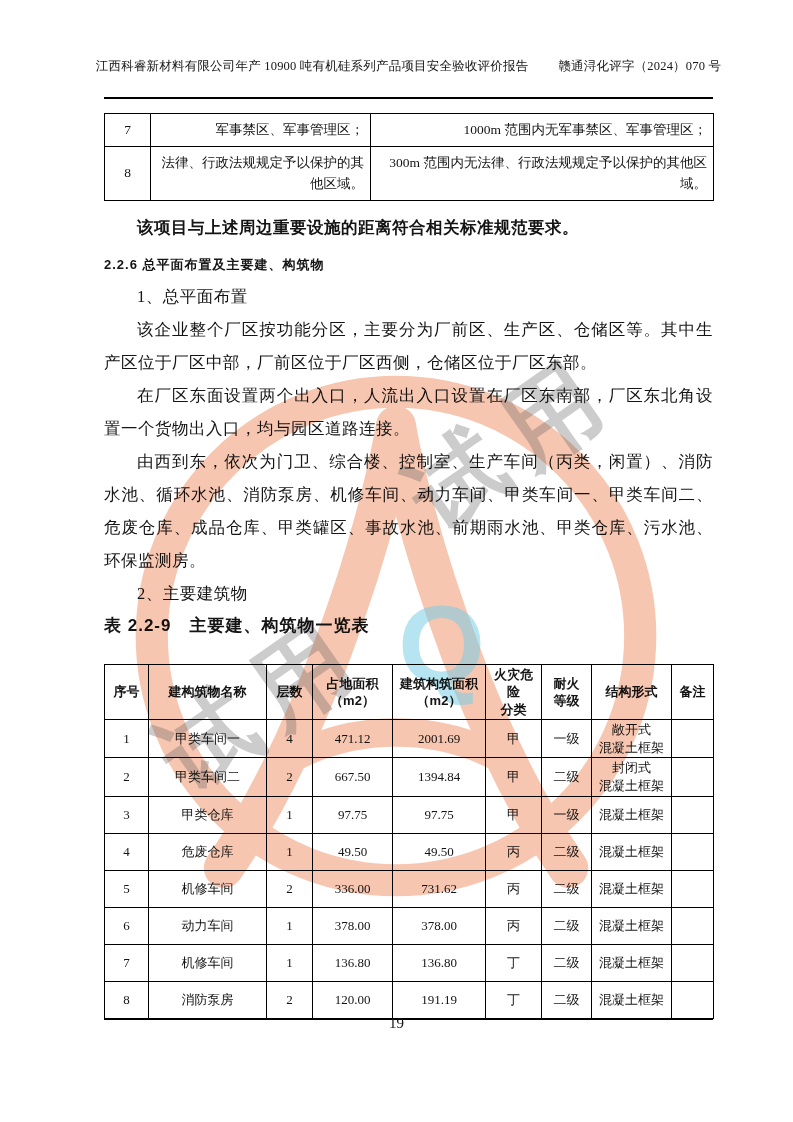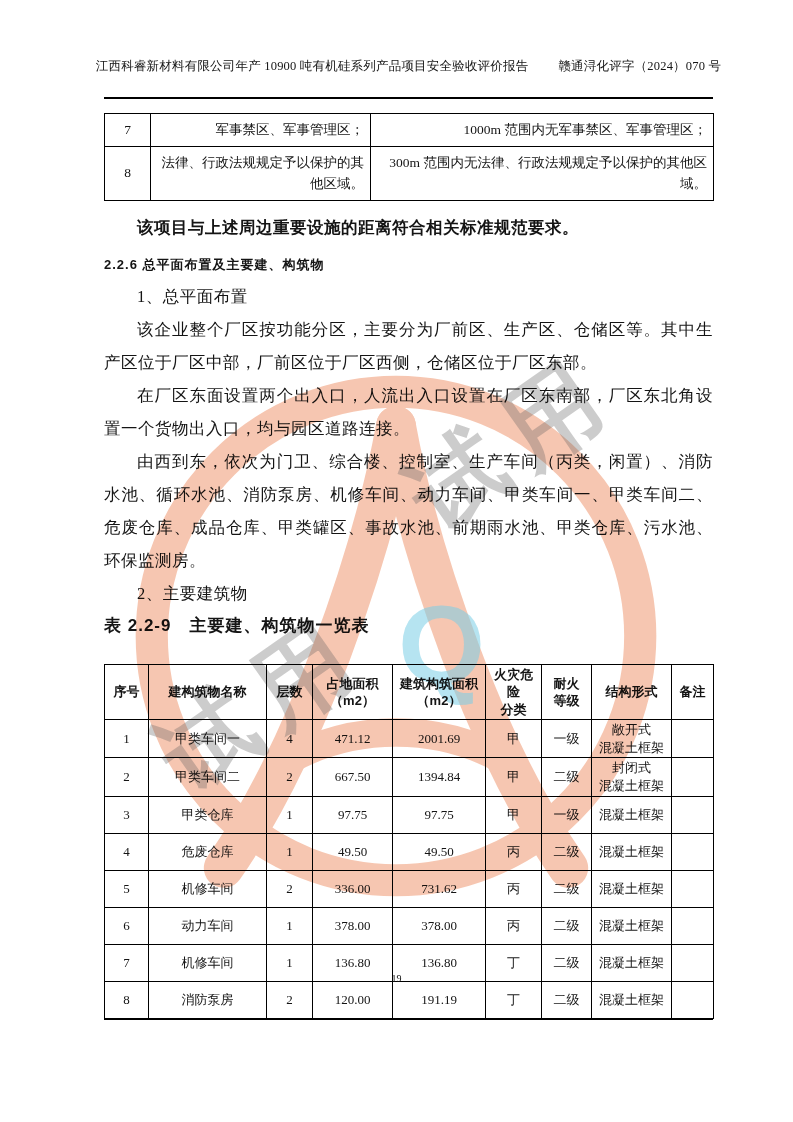--- a/index.html
+++ b/index.html
@@ -70,21 +70,21 @@
   .main-table col.mc2{width:118px;}
   .main-table col.mc3{width:46px;}
   .main-table col.mc4{width:80px;}
   .main-table col.mc5{width:93px;}
   .main-table col.mc6{width:56px;}
   .main-table col.mc7{width:50px;}
   .main-table col.mc8{width:80px;}
   .main-table col.mc9{width:42px;}
   
   .foot-line{position:absolute;left:104px;width:609px;top:1018px;border-top:2.5px solid #000;}
-  .page-num{position:absolute;top:973px;left:0;right:0;text-align:center;font-size:10px;}
+  .page-num{position:absolute;top:1015px;left:0;right:0;text-align:center;font-size:15px;}
   
   .wm{
     position:absolute;inset:0;pointer-events:none;z-index:6;
     mix-blend-mode:multiply;
   }
   .wm-logo{position:absolute;left:112px;top:352px;width:568px;height:568px;opacity:0.55;}
   .wm-gray{
     position:absolute;
     font-family:"Liberation Sans","DejaVu Sans",sans-serif;font-weight:bold;
     color:rgba(95,95,95,0.32);font-size:95px;letter-spacing:18px;

